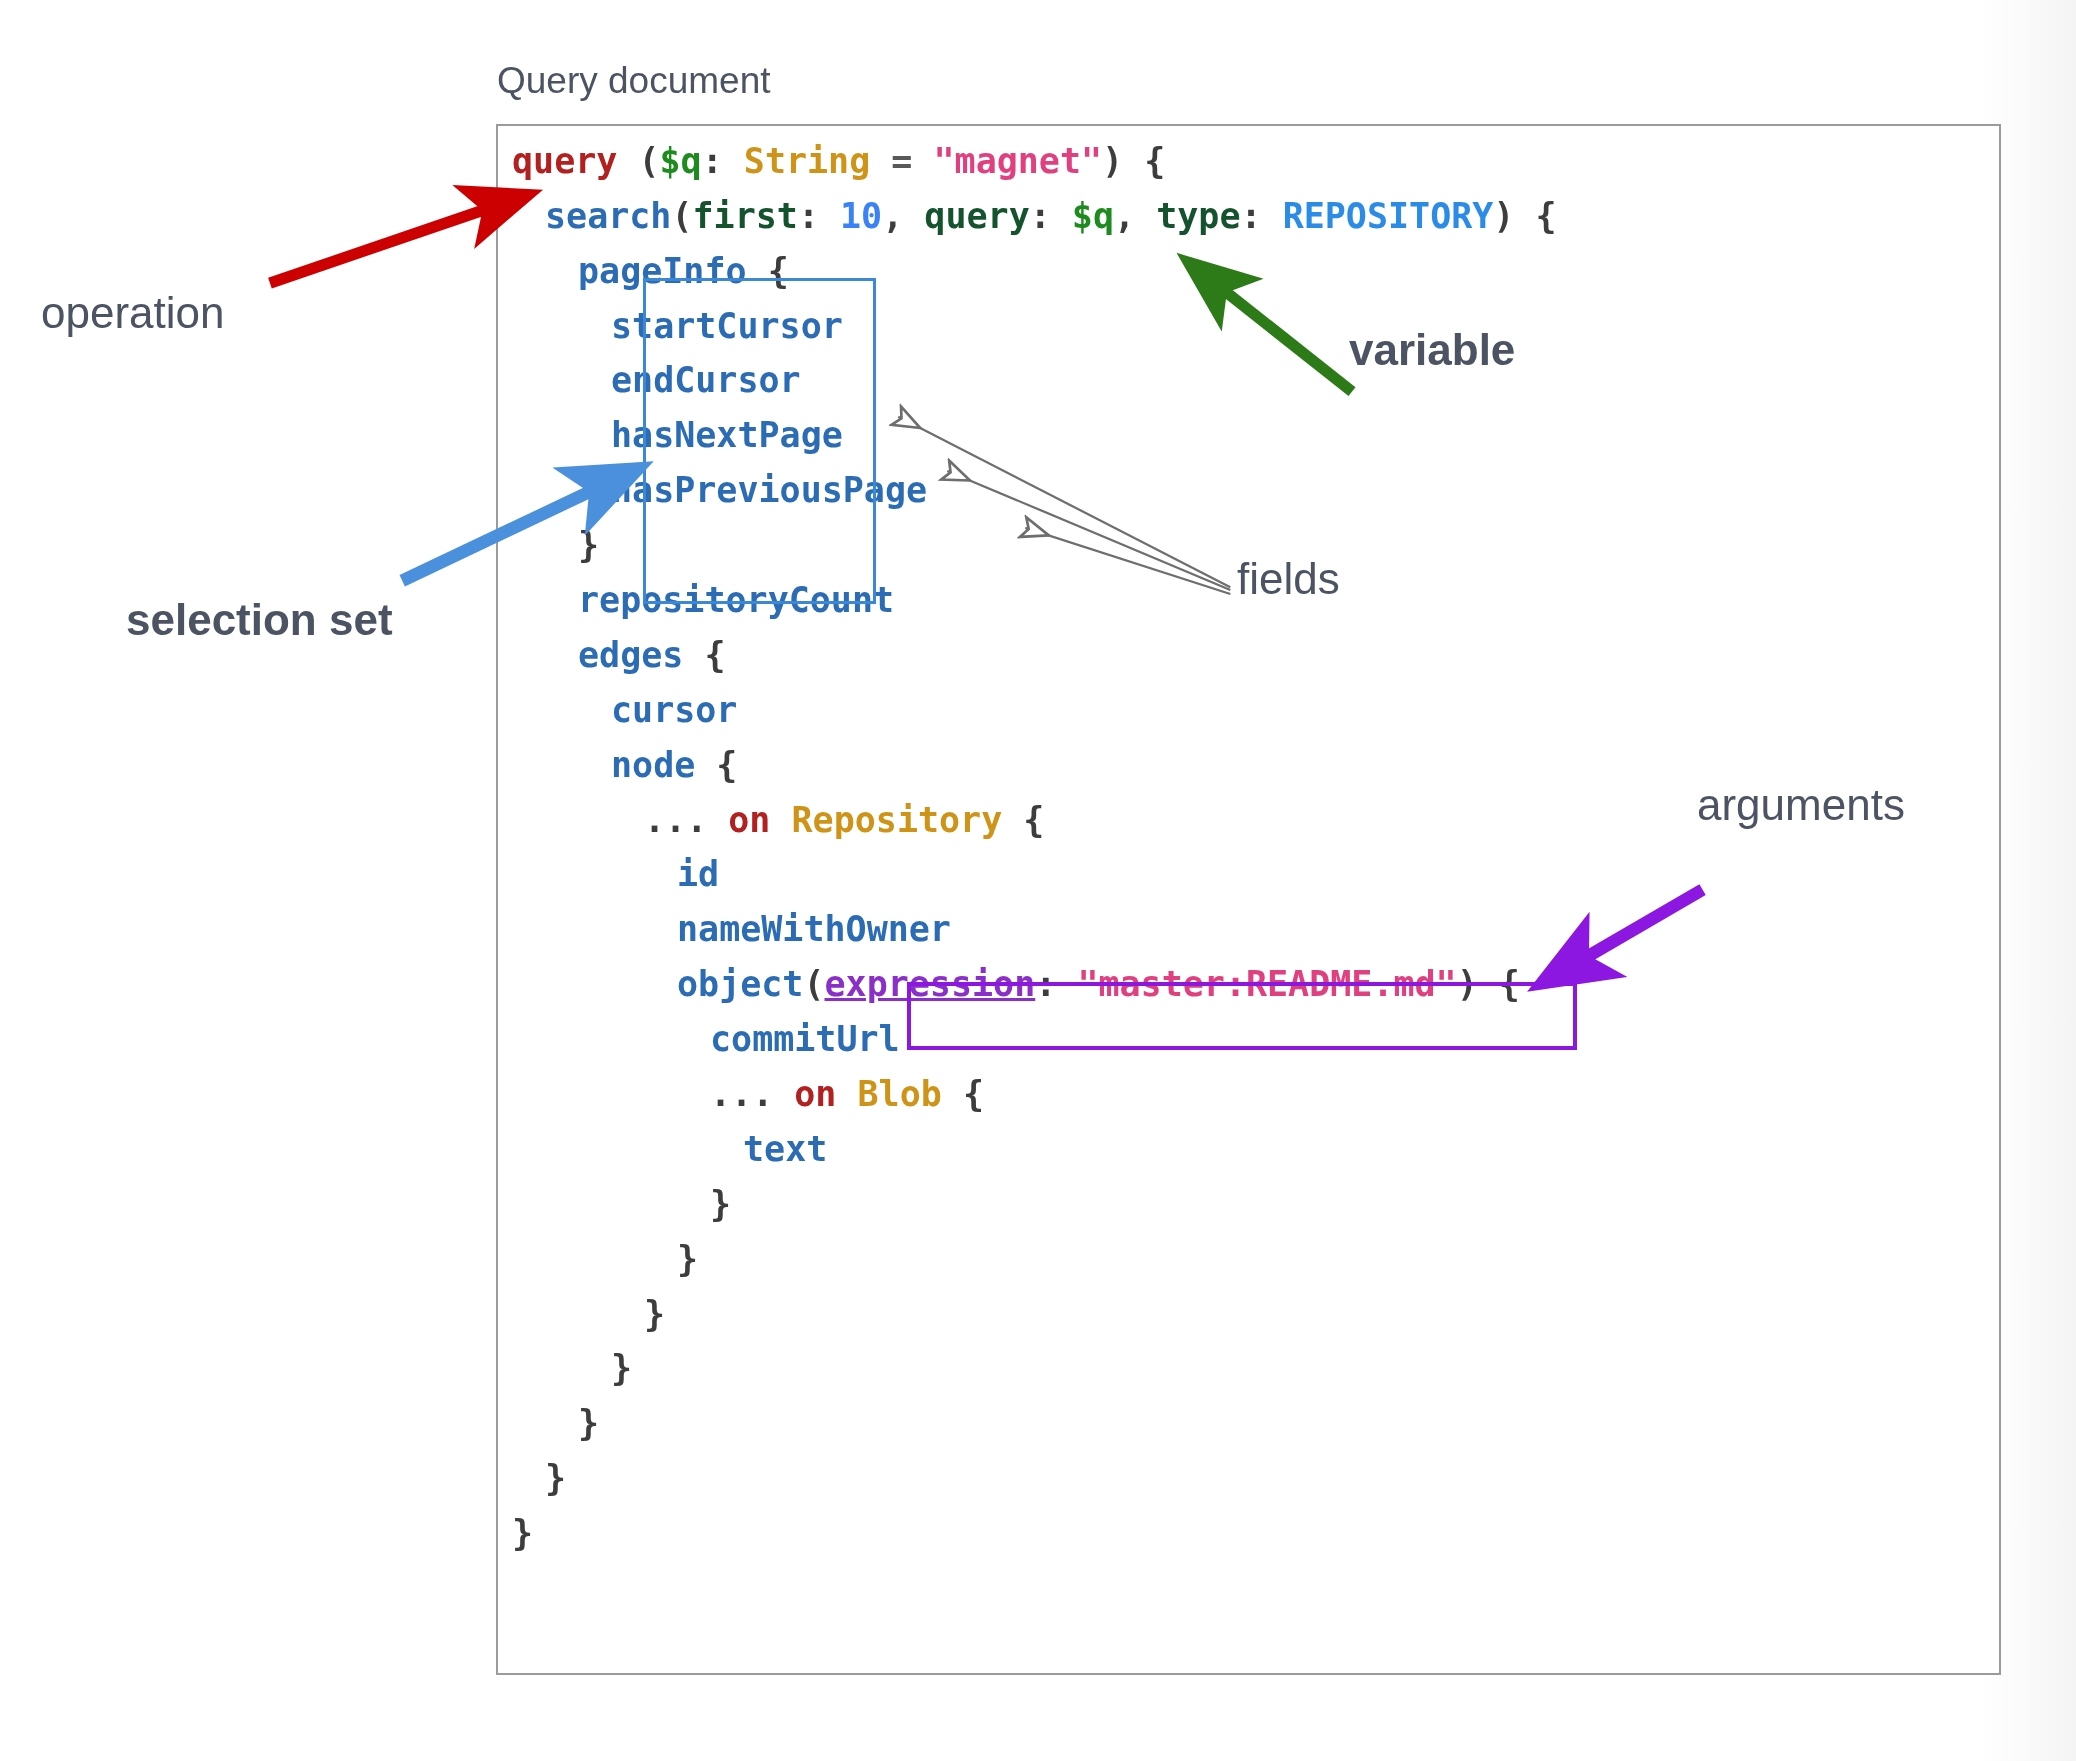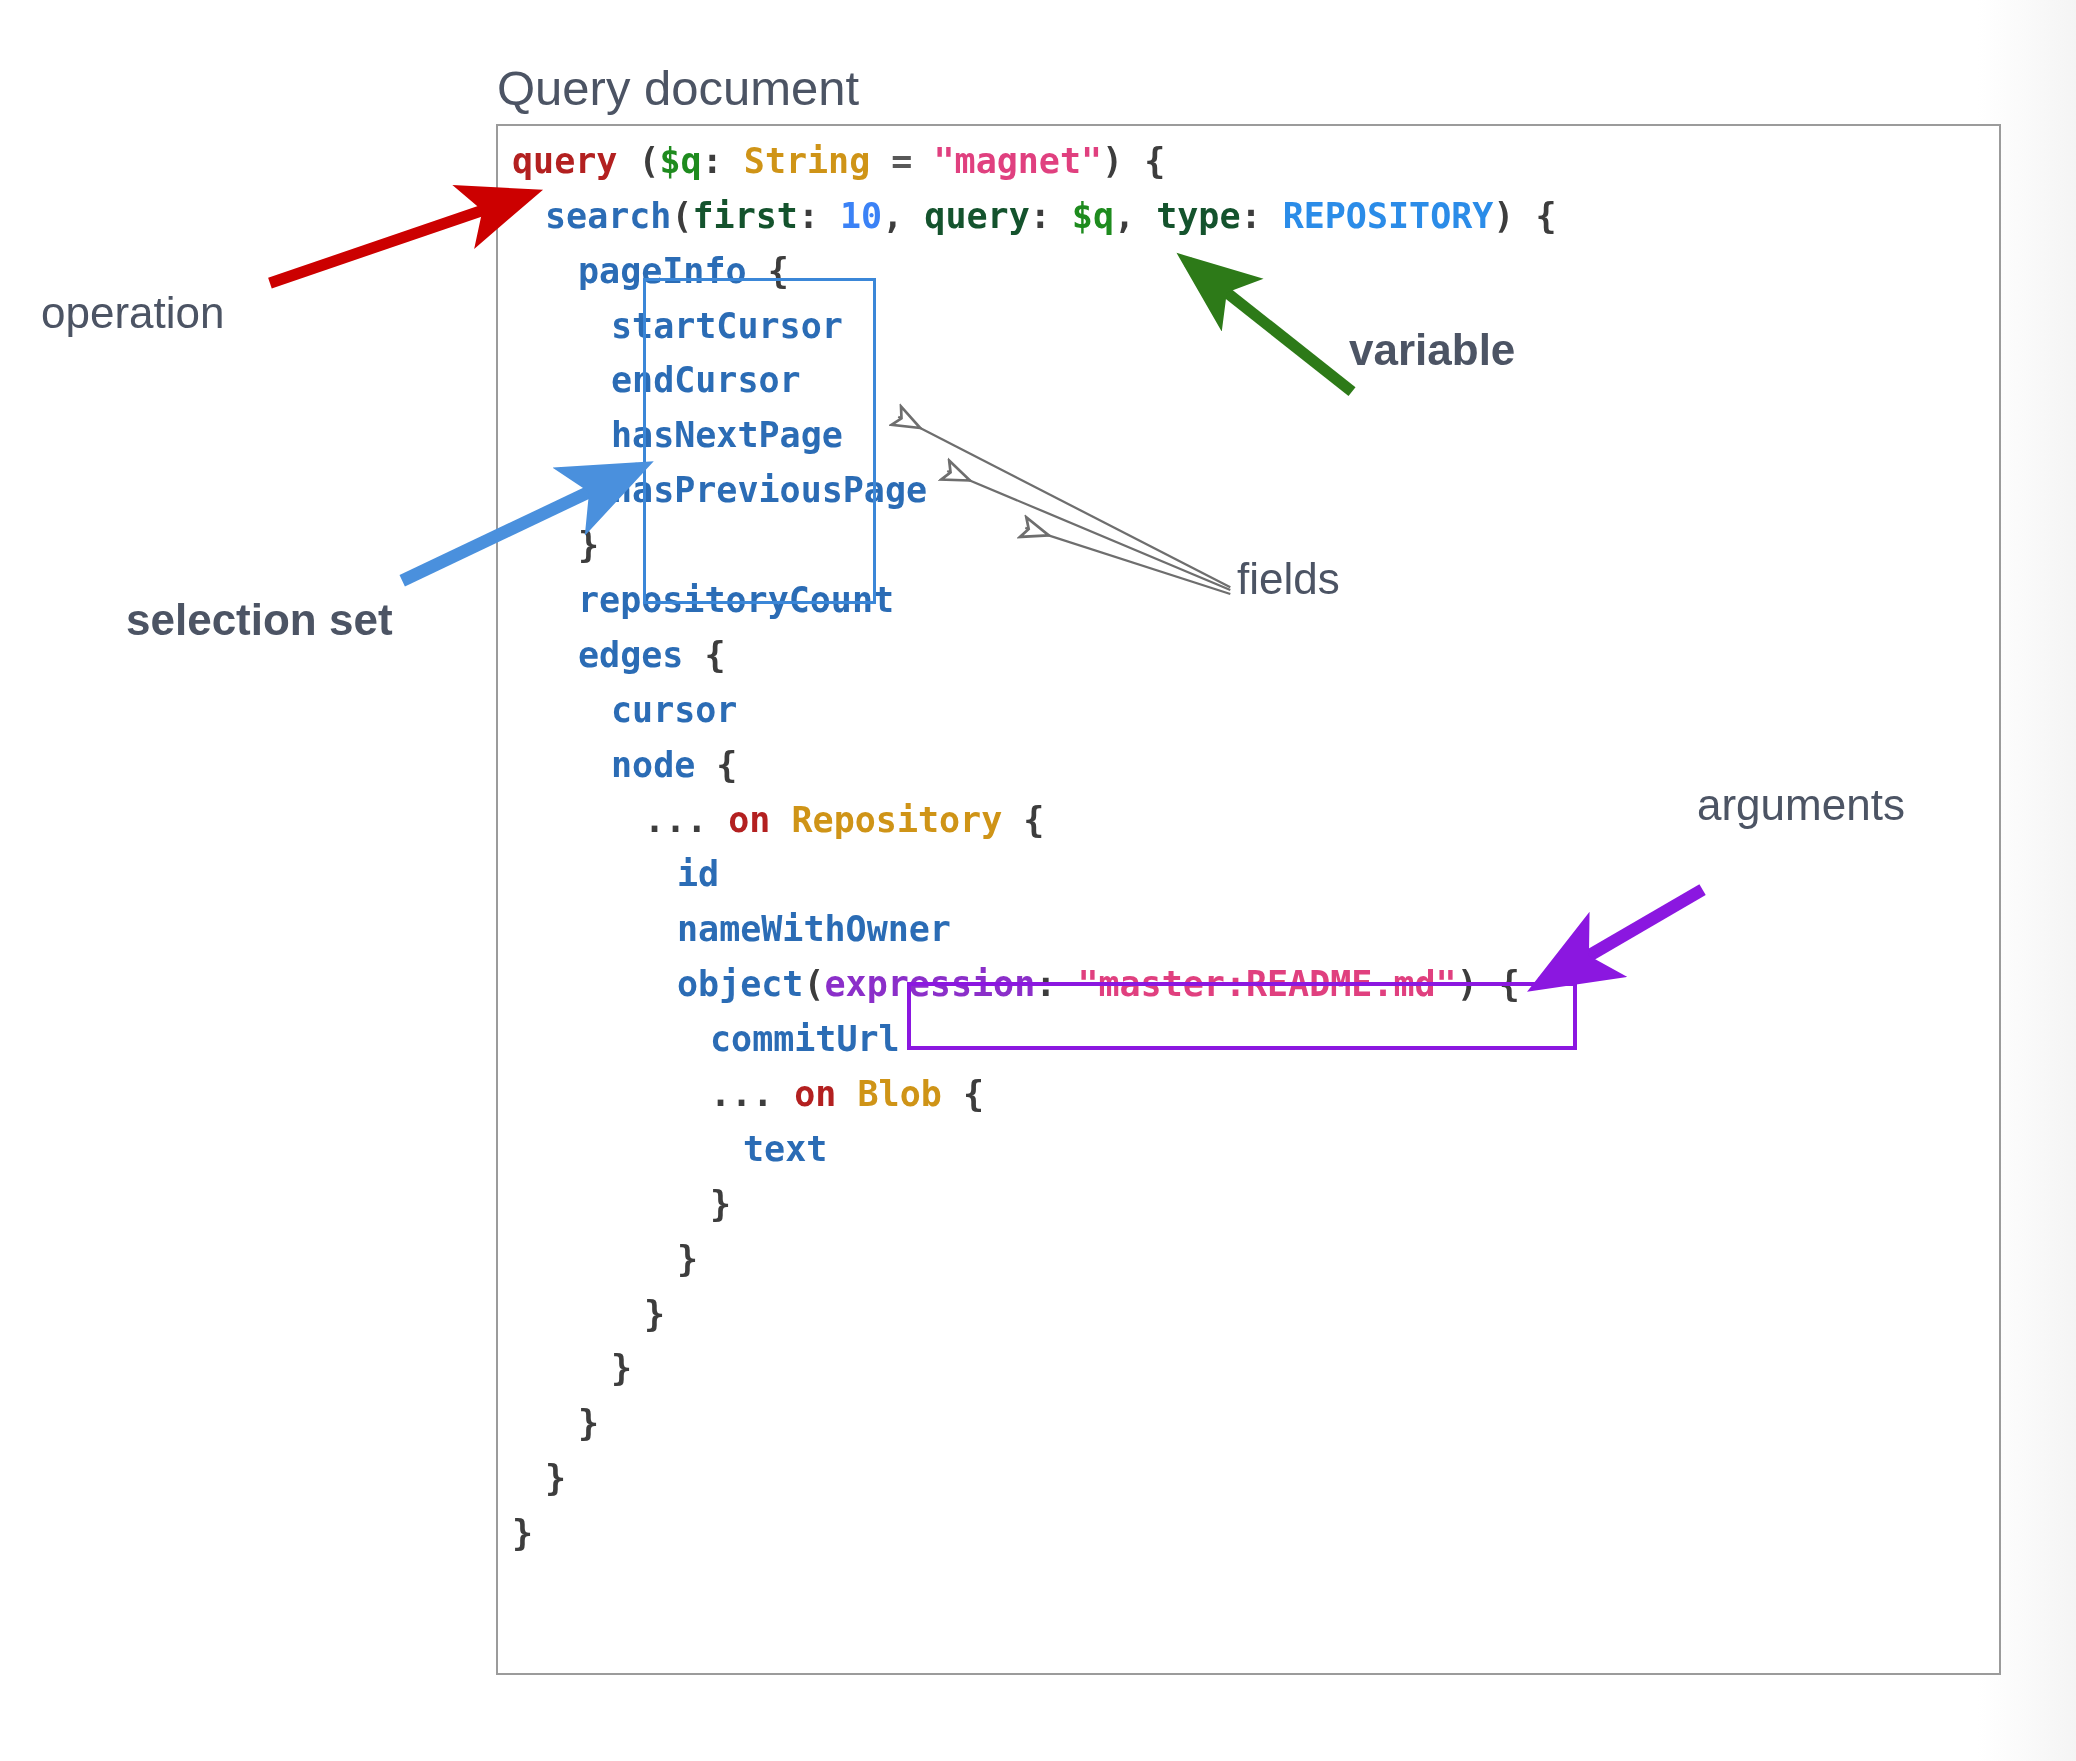--- a/index.html
+++ b/index.html
@@ -11,21 +11,21 @@
     overflow:hidden;
   }
   
   #edge-gradient{
     position:absolute;top:0;right:0;width:99px;height:100%;
     background:linear-gradient(to right,#ffffff 0%,#fbfbfb 40%,#f4f4f4 100%);
     pointer-events:none;
   }
   #doc-title{
     position:absolute;left:497px;top:60px;
-    font-size:49px;color:#4c5464;letter-spacing:0px;
+    font-size:37px;color:#4c5464;letter-spacing:0px;
     white-space:nowrap;
   }
   #doc-frame{
     position:absolute;left:496px;top:124px;
     width:1505px;height:1551px;
     border:2.6px solid #9b9b9b;
     box-sizing:border-box;background:#ffffff;
   }
   
   #code{
@@ -42,21 +42,21 @@
   .kw       {color:#b32020;}
   .var      {color:#1e8b1e;}
   .type     {color:#cf9417;}
   .str      {color:#e0407f;}
   .punct    {color:#3d3d3d;}
   .field    {color:#2b6cb5;}
   .arg      {color:#14532d;}
   .num      {color:#3b82f6;}
   .enum     {color:#2b8ce8;}
   .op       {color:#585858;}
-  .argpurple{color:#8b2fc9;}
+  .argpurple{color:#8b2fc9;text-decoration:underline;}
 
   
   #selection-box{
     position:absolute;left:643px;top:278px;
     width:233px;height:326px;
     border:3.3px solid #3b87d8;box-sizing:border-box;
   }
   #arguments-box{
     position:absolute;left:907px;top:982px;
     width:670px;height:68px;

